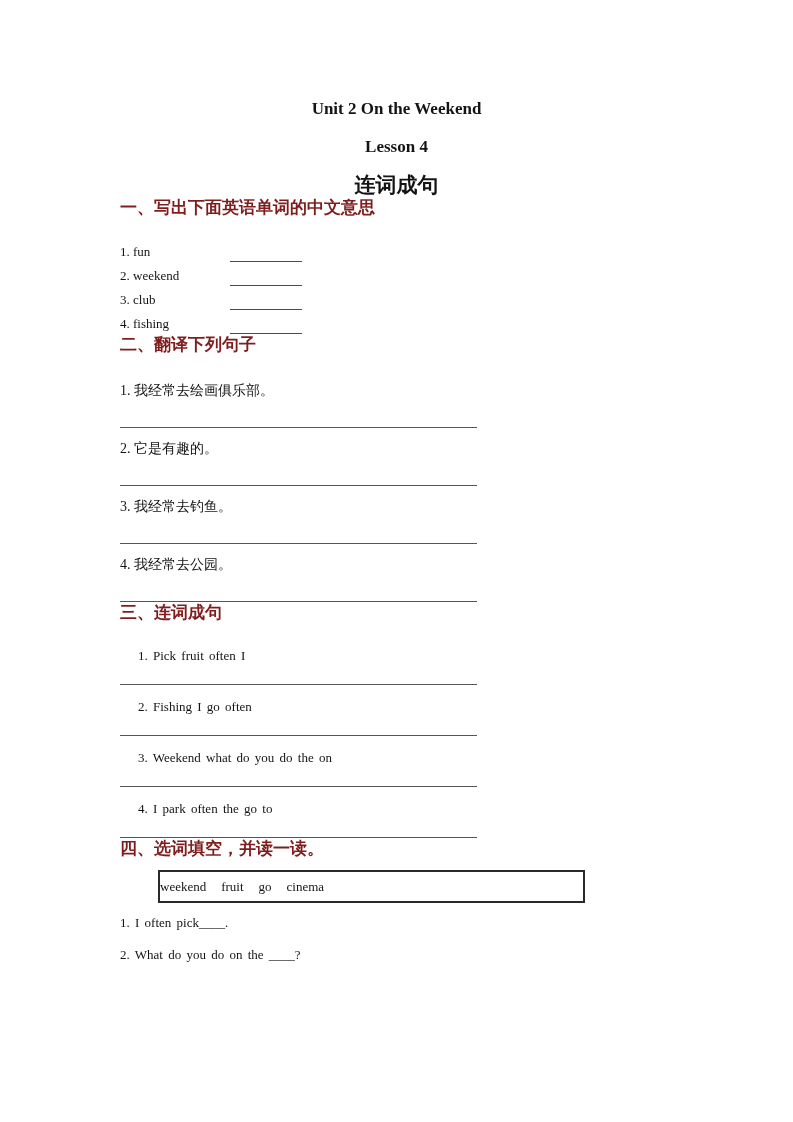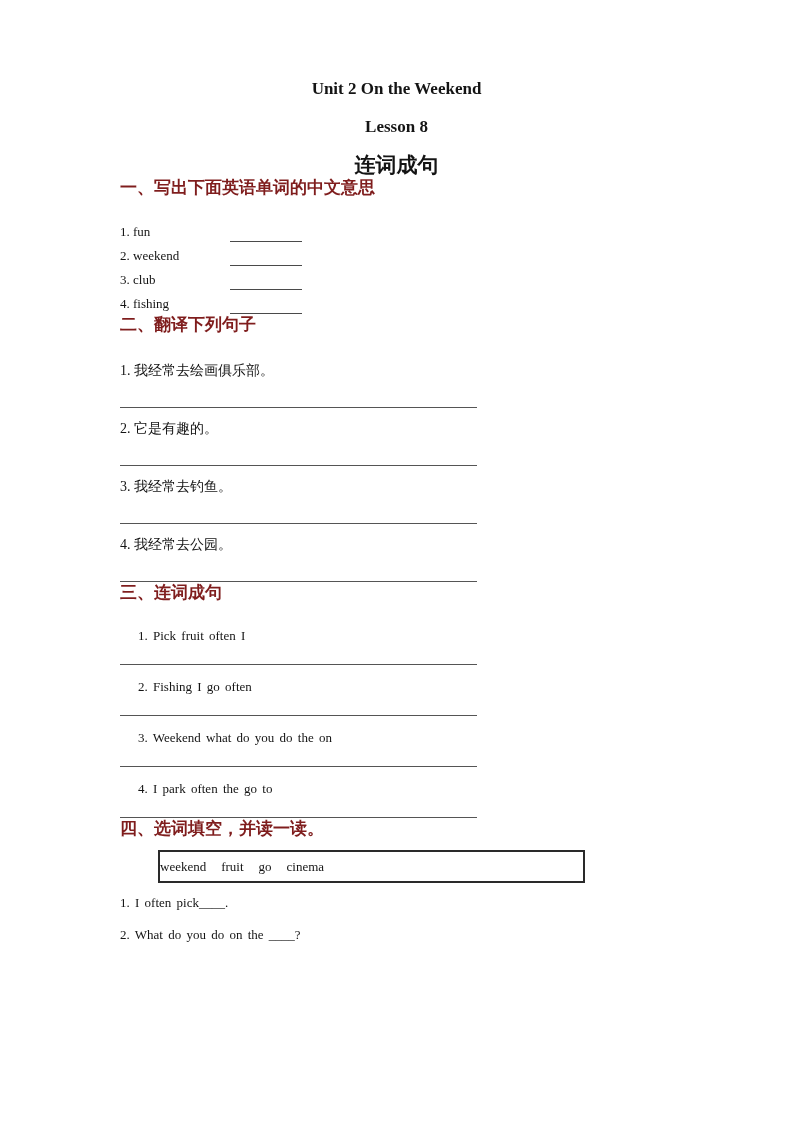--- a/index.html
+++ b/index.html
@@ -5,21 +5,21 @@
   html,body{margin:0;padding:0;background:#fff;}
   .page{
     position:relative;
     width:793px;height:1122px;
     box-sizing:border-box;
     background:#fff;
     color:#141414;
     font-family:"Liberation Serif", serif;
     overflow:hidden;
   }
-  .titles{padding-top:79px;text-align:center;}
+  .titles{padding-top:99px;text-align:center;}
   .t-en{font-size:17px;font-weight:bold;line-height:20px;font-family:"Liberation Serif", serif;}
   .t-en2{margin-top:18px;}
   .t-cn{margin-top:15px;font-size:21px;line-height:25px;font-weight:bold;font-family:"Liberation Sans", sans-serif;}
   .content{margin-left:120px;width:465px;}
   h2.sec-head{
     margin:0;font-size:17px;line-height:22px;font-weight:bold;
     font-family:"Liberation Sans", sans-serif;color:#7f1d1d;
   }
   .sec1-head{margin-top:31px;}
   .word-row{display:flex;align-items:flex-end;height:24px;font-size:13px;line-height:20px;}
@@ -49,21 +49,21 @@
   .s4 .q-en{margin-top:11px;}
   .s4 .q-en.q2{margin-top:15px;}
 </style>
 </head>
 <body>
 
 <div class="page">
 
   <div class="titles">
     <div class="t-en">Unit 2 On the Weekend</div>
-    <div class="t-en t-en2">Lesson 8</div>
+    <div class="t-en t-en2">Lesson 4</div>
     <div class="t-cn">连词成句</div>
   </div>
 
   <div class="content">
 
     <h2 class="sec-head sec1-head">一、写出下面英语单词的中文意思</h2>
     <div class="word-rows">
       <div class="word-row">
         <span class="word-label">1. fun</span>
         <span class="blank-short"></span>

